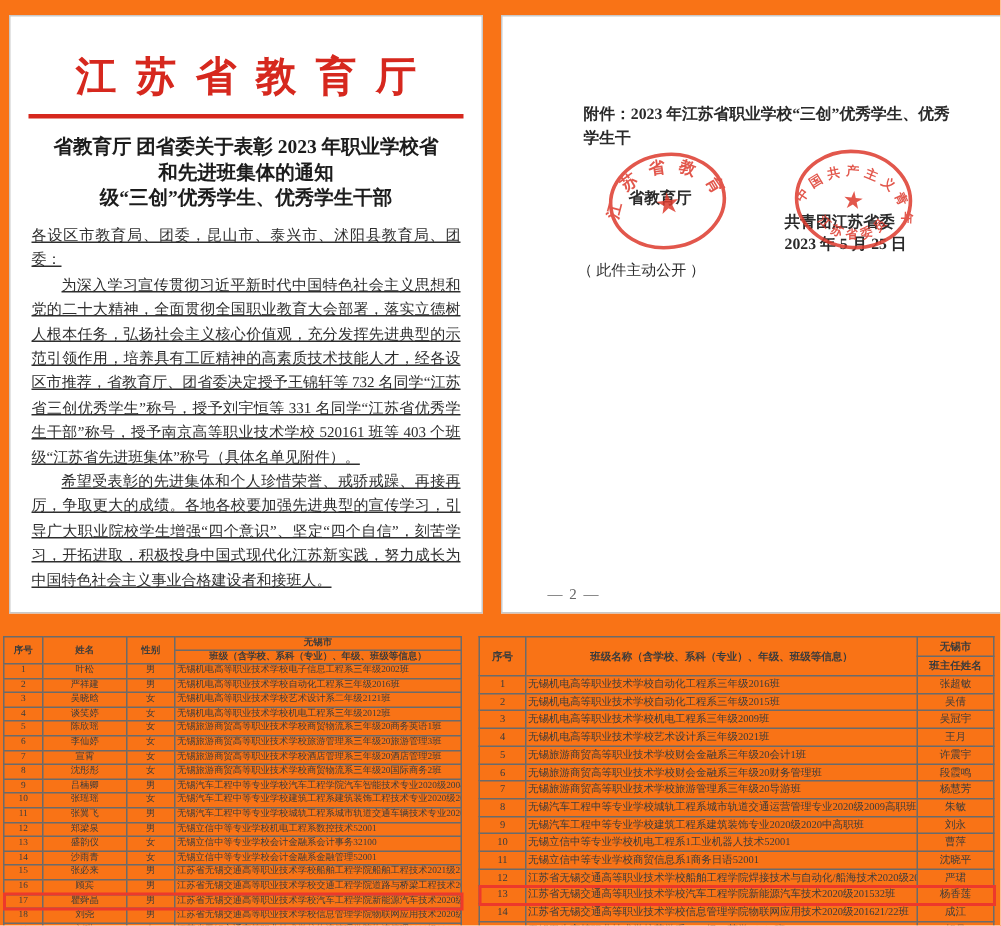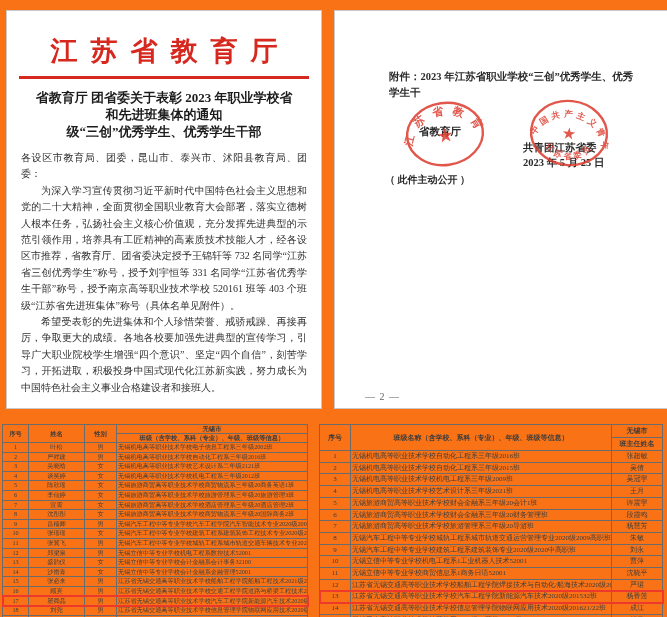--- a/index.html
+++ b/index.html
@@ -8,32 +8,32 @@
   .page{position:absolute;top:10px;height:397px;background:#fff;border:1px solid #c9c9c9;}
   #page1{left:6px;width:314px;}
   #page2{left:334px;width:326px;padding-left:32px;}
 
   
   .masthead{margin-top:22px;text-align:center;font-weight:bold;font-size:27px;
             letter-spacing:13px;color:#d6281e;white-space:nowrap;text-indent:13px;}
   .redline{height:3px;background:#d6281e;margin:7px 12px 0 12px;}
   .docnum{margin-top:12px;text-align:right;padding-right:28px;font-size:9.5px;font-weight:bold;color:#333;}
   .title{margin-top:10px;text-align:center;font-weight:bold;font-size:13px;line-height:17px;color:#1c1c1c;}
-  .bodytext{margin:10px 14px 0 14px;font-size:10px;line-height:16.4px;text-align:justify;color:#2e2e2e;}
+  .bodytext{margin:10px 14px 0 14px;font-size:10px;line-height:16.4px;text-align:justify;color:#2e2e2e;text-decoration:underline;}
   .bodytext p{margin:0;}
   .bodytext p.indent{text-indent:2em;}
 
   
   .attach{position:absolute;left:54px;top:58px;width:250px;font-weight:bold;font-size:10.5px;
           line-height:16px;color:#2a2a2a;}
   .attach .l2{padding-left:29px;}
   .signer-edu{position:absolute;left:84px;top:114px;font-weight:bold;font-size:10.5px;color:#2a2a2a;}
   .signer-youth{position:absolute;left:188px;top:130px;font-weight:bold;font-size:10.5px;color:#2a2a2a;text-align:right;}
   .sign-date{position:absolute;left:188px;top:145px;font-weight:bold;font-size:10.5px;color:#2a2a2a;}
-  .disclosure{position:absolute;left:50px;top:162px;font-weight:bold;font-size:10px;color:#2a2a2a;}
+  .disclosure{position:absolute;left:50px;top:162px;font-weight:normal;font-size:10px;color:#2a2a2a;}
   .pagenum{position:absolute;left:30px;bottom:6px;font-size:10px;color:#666;letter-spacing:1px;}
   .seal{position:absolute;opacity:0.85;}
   .seal-edu{left:68px;top:88px;transform:rotate(-8deg);}
   .seal-youth{left:192px;top:86px;transform:rotate(6deg);}
   .sealring{fill:none;stroke:#dd3a2d;stroke-width:2.4;}
   .sealtext{fill:#dd3a2d;font-weight:bold;}
   .sealstar{fill:#dd3a2d;}
 
   
   .tablewrap{position:absolute;top:424px;}

